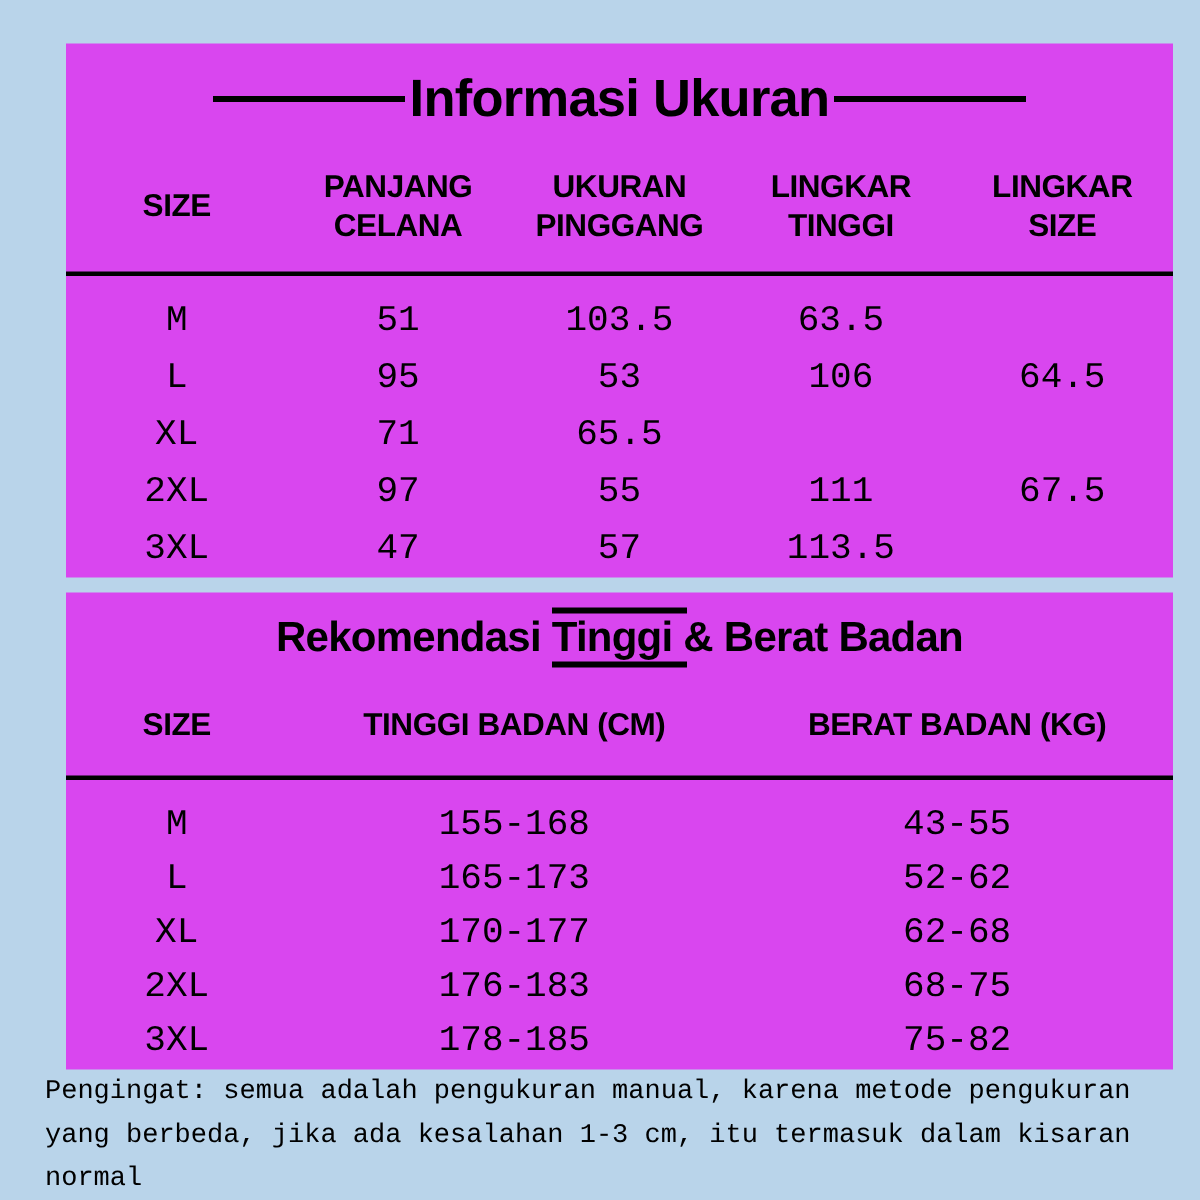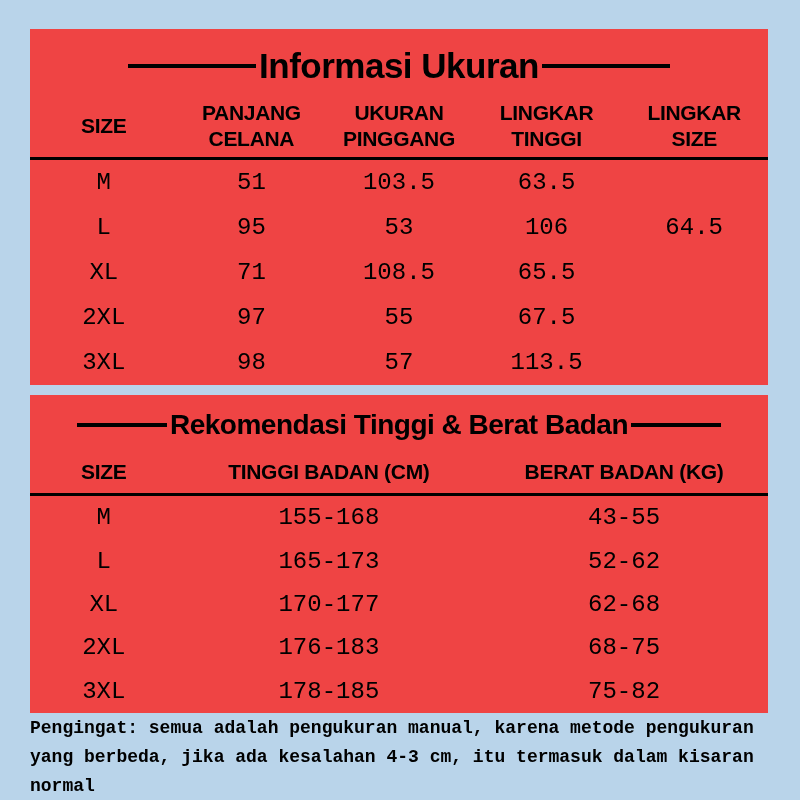--- a/index.html
+++ b/index.html
@@ -3,31 +3,31 @@
 <meta charset="utf-8">
 <style>
   html,body { margin:0; padding:0; }
   .canvas {
     position:relative; width:800px; height:800px;
     background:#b9d4ea; color:#000;
     font-family:"Liberation Sans", sans-serif;
     overflow:hidden;
   }
   .panel {
-    position:absolute; left:30px; width:738px; background:#ef4444;
-    display:flex; flex-direction:column;
+    position:absolute; left:44px; width:738px; background:#d946ef;
+    display:flex; flex-direction:column;gap:12px;
   }
   .panel-size { top:29px; height:356px; }
   .panel-reco { top:395px; height:318px; }
 
   .title-row {
     display:flex; align-items:center; justify-content:center;
   }
   .panel-size .title-row { margin-top:16px; height:42px; }
-  .panel-reco .title-row { margin-top:12px; height:36px; }
+  .panel-reco .title-row { margin-top:12px; height:36px;flex-direction:column; }
   .dash { height:4px; background:#000; flex:0 0 auto; }
   .panel-size .dash { width:128px; }
   .panel-reco .dash { width:90px; }
   .title {
     margin:0 3px; font-weight:bold; letter-spacing:-0.5px; white-space:nowrap;
   }
   .panel-size .title { font-size:35px; }
   .panel-reco .title { font-size:28px; }
 
   .grid { display:grid; }
@@ -48,21 +48,21 @@
   .td {
     display:flex; align-items:center; justify-content:center;
     font-family:"Liberation Mono", monospace; font-size:24px;
   }
 
   .reminder {
     position:absolute; left:30px; top:714px; width:745px; margin:0;
     font-family:"Liberation Mono", monospace;
     font-size:18px; line-height:29px; color:#000;
   }
-  .reminder span { display:block; white-space:nowrap;font-weight:bold; }
+  .reminder span { display:block; white-space:nowrap; }
 </style>
 </head>
 <body>
 
 <div class="canvas">
 
   <section class="panel panel-size">
     <div class="title-row">
       <span class="dash"></span>
       <h1 class="title">Informasi Ukuran</h1>
@@ -86,32 +86,32 @@
       <div class="grid grid-5 tr">
         <div class="td">L</div>
         <div class="td">95</div>
         <div class="td">53</div>
         <div class="td">106</div>
         <div class="td">64.5</div>
       </div>
       <div class="grid grid-5 tr">
         <div class="td">XL</div>
         <div class="td">71</div>
-        <div class="td">108.5</div>
         <div class="td">65.5</div>
       </div>
       <div class="grid grid-5 tr">
         <div class="td">2XL</div>
         <div class="td">97</div>
         <div class="td">55</div>
+        <div class="td">111</div>
         <div class="td">67.5</div>
       </div>
       <div class="grid grid-5 tr">
         <div class="td">3XL</div>
-        <div class="td">98</div>
+        <div class="td">47</div>
         <div class="td">57</div>
         <div class="td">113.5</div>
       </div>
     </div>
   </section>
 
   <section class="panel panel-reco">
     <div class="title-row">
       <span class="dash"></span>
       <h2 class="title">Rekomendasi Tinggi &amp; Berat Badan</h2>
@@ -147,17 +147,17 @@
       <div class="grid grid-3 tr">
         <div class="td">3XL</div>
         <div class="td">178-185</div>
         <div class="td">75-82</div>
       </div>
     </div>
   </section>
 
   <p class="reminder">
     <span>Pengingat: semua adalah pengukuran manual, karena metode pengukuran</span>
-    <span>yang berbeda, jika ada kesalahan 4-3 cm, itu termasuk dalam kisaran</span>
+    <span>yang berbeda, jika ada kesalahan 1-3 cm, itu termasuk dalam kisaran</span>
     <span>normal</span>
   </p>
 
 </div>
 
 </body></html>

